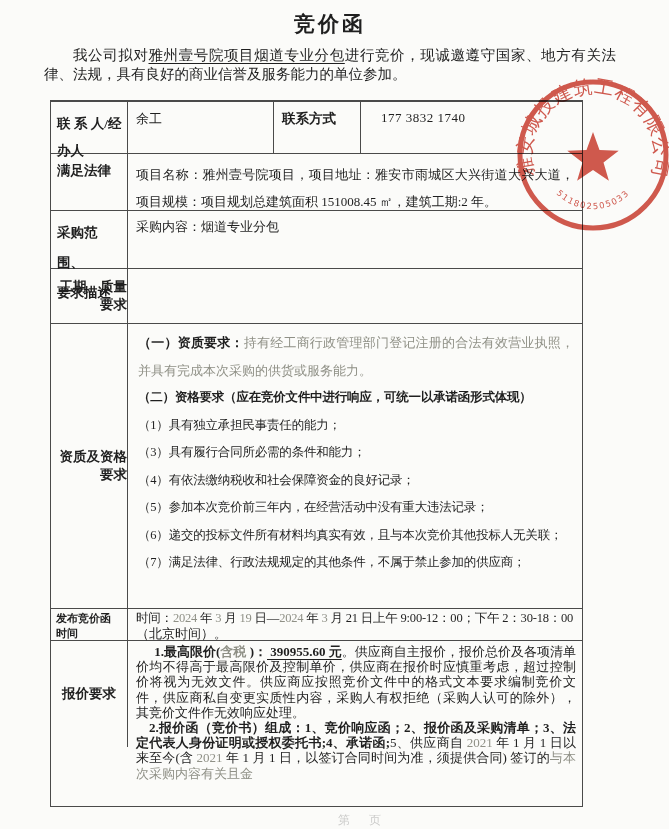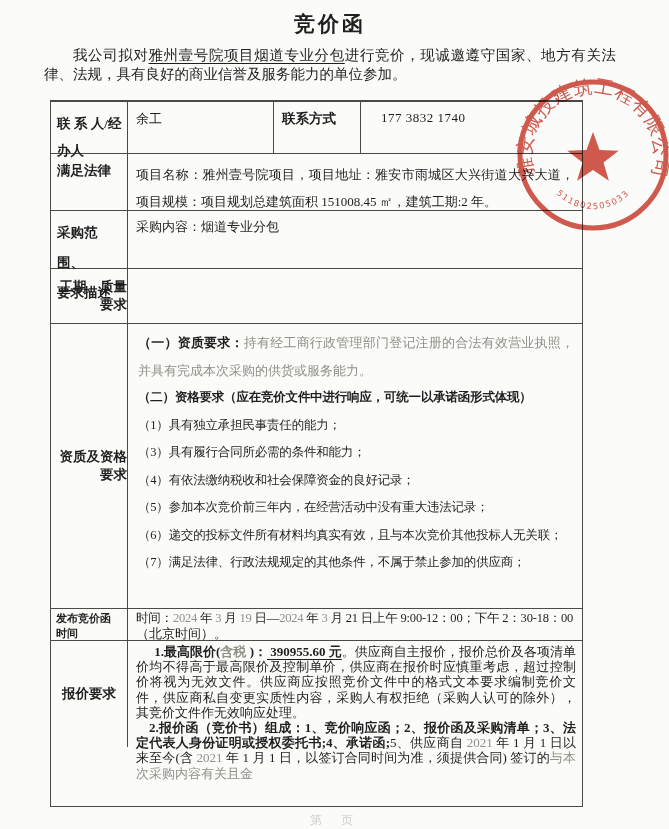--- a/index.html
+++ b/index.html
@@ -70,21 +70,21 @@
   .r-quote .label-cell{display:flex;align-items:center;justify-content:center;}
   .r-quote .content-cell{padding:3px 6px 0 8px;line-height:15.2px;text-align:justify;}
   .r-quote .p1{text-indent:1.4em;}
   .r-quote .p2{text-indent:1em;}
   
   .stamp{
     position:absolute;left:513px;top:75px;width:160px;height:160px;
     opacity:.82;mix-blend-mode:multiply;pointer-events:none;
   }
   .footer-ghost{
-    position:absolute;left:310px;top:812px;
+    position:absolute;left:338px;top:812px;
     font-size:12px;color:rgba(60,60,60,.25);letter-spacing:8px;
   }
 </style>
 </head>
 <body>
 
 <div class="page">
 
   <div class="doc-title">竞价函</div>
 

